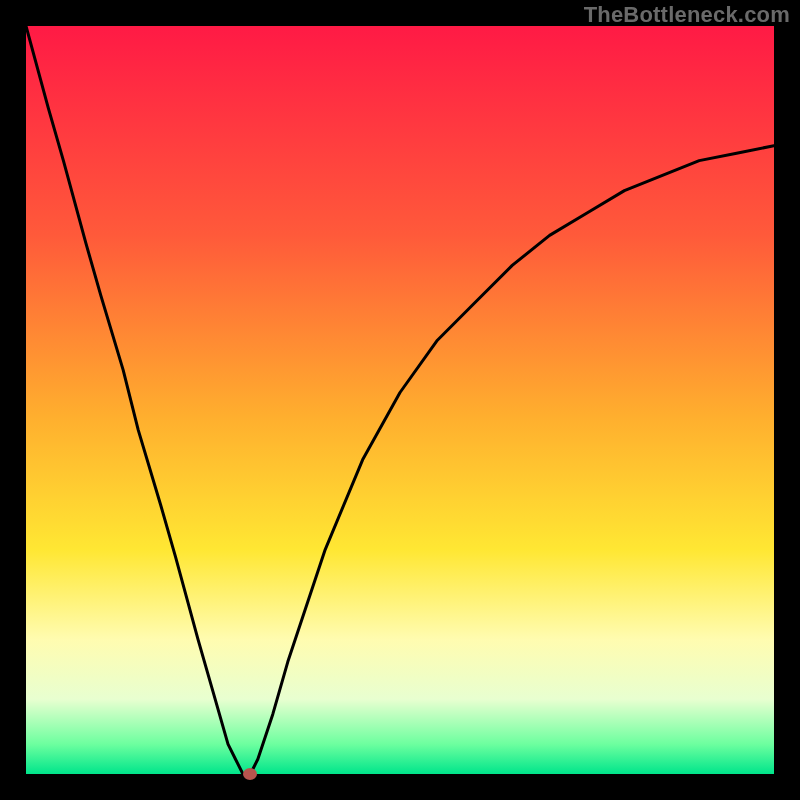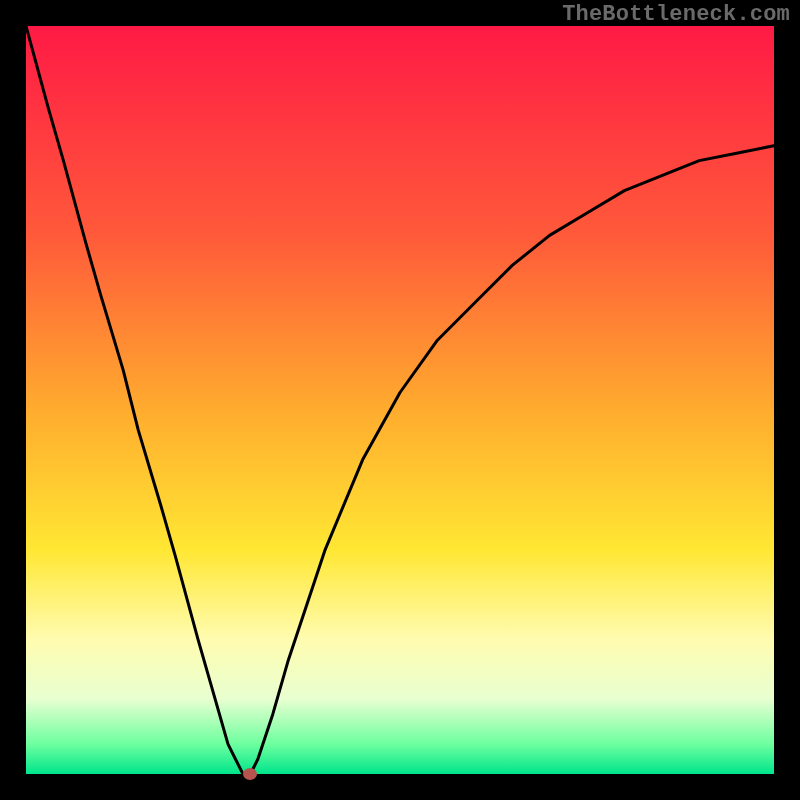--- a/index.html
+++ b/index.html
@@ -28,21 +28,20 @@
     
   }
   .watermark {
     position: absolute;
     top: 2px;
     right: 10px;
     color: #6a6a6a;
     font-size: 22px;
     font-weight: 600;
     letter-spacing: 0.2px;
-    font-family: Liberation Mono, monospace;
   }
   .curve-svg {
     position: absolute;
     top: 26px;
     left: 26px;
     width: 748px;
     height: 748px;
   }
   .marker {
     position: absolute;

